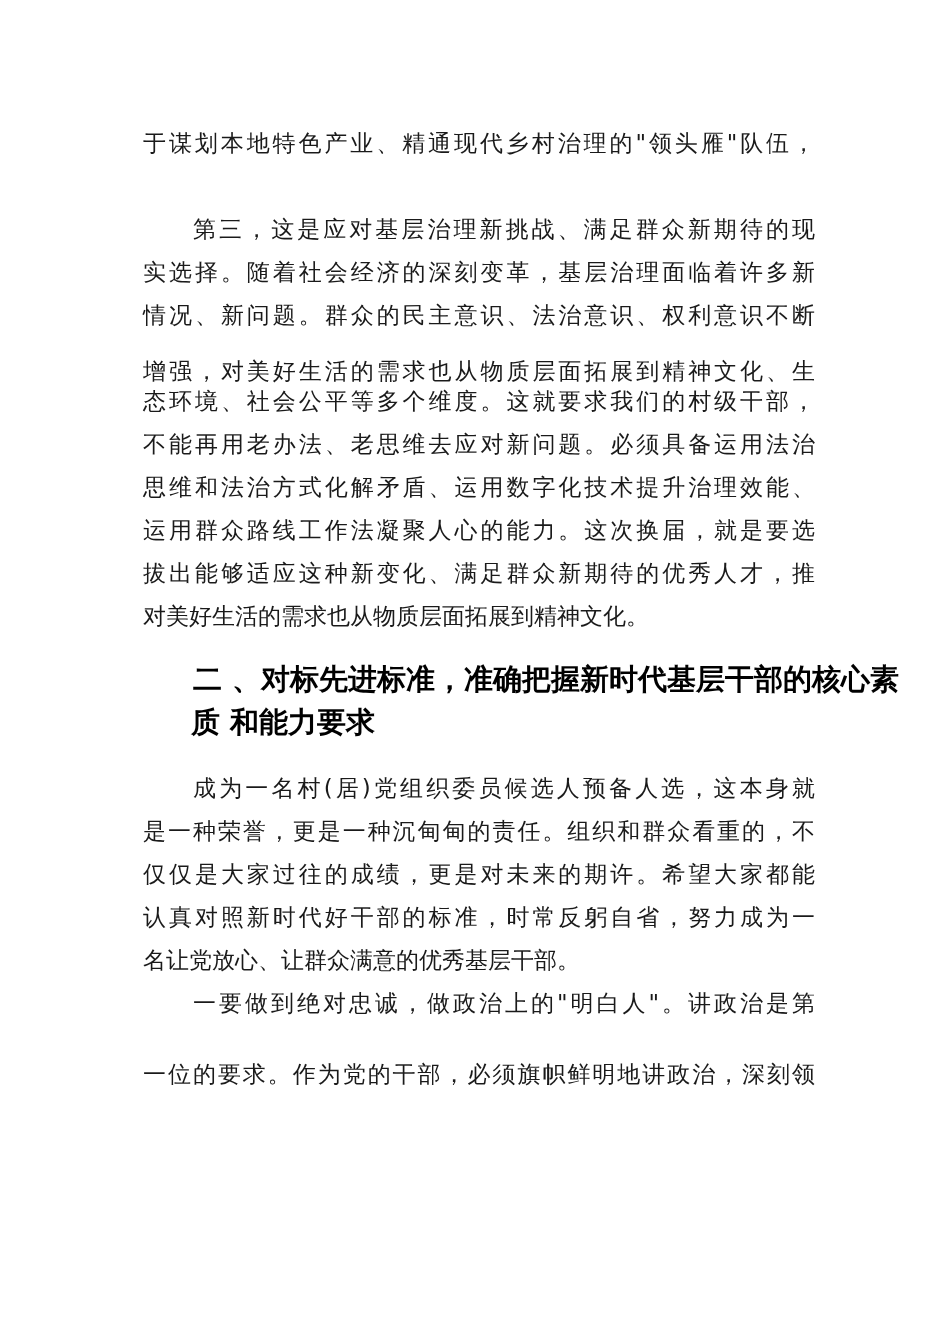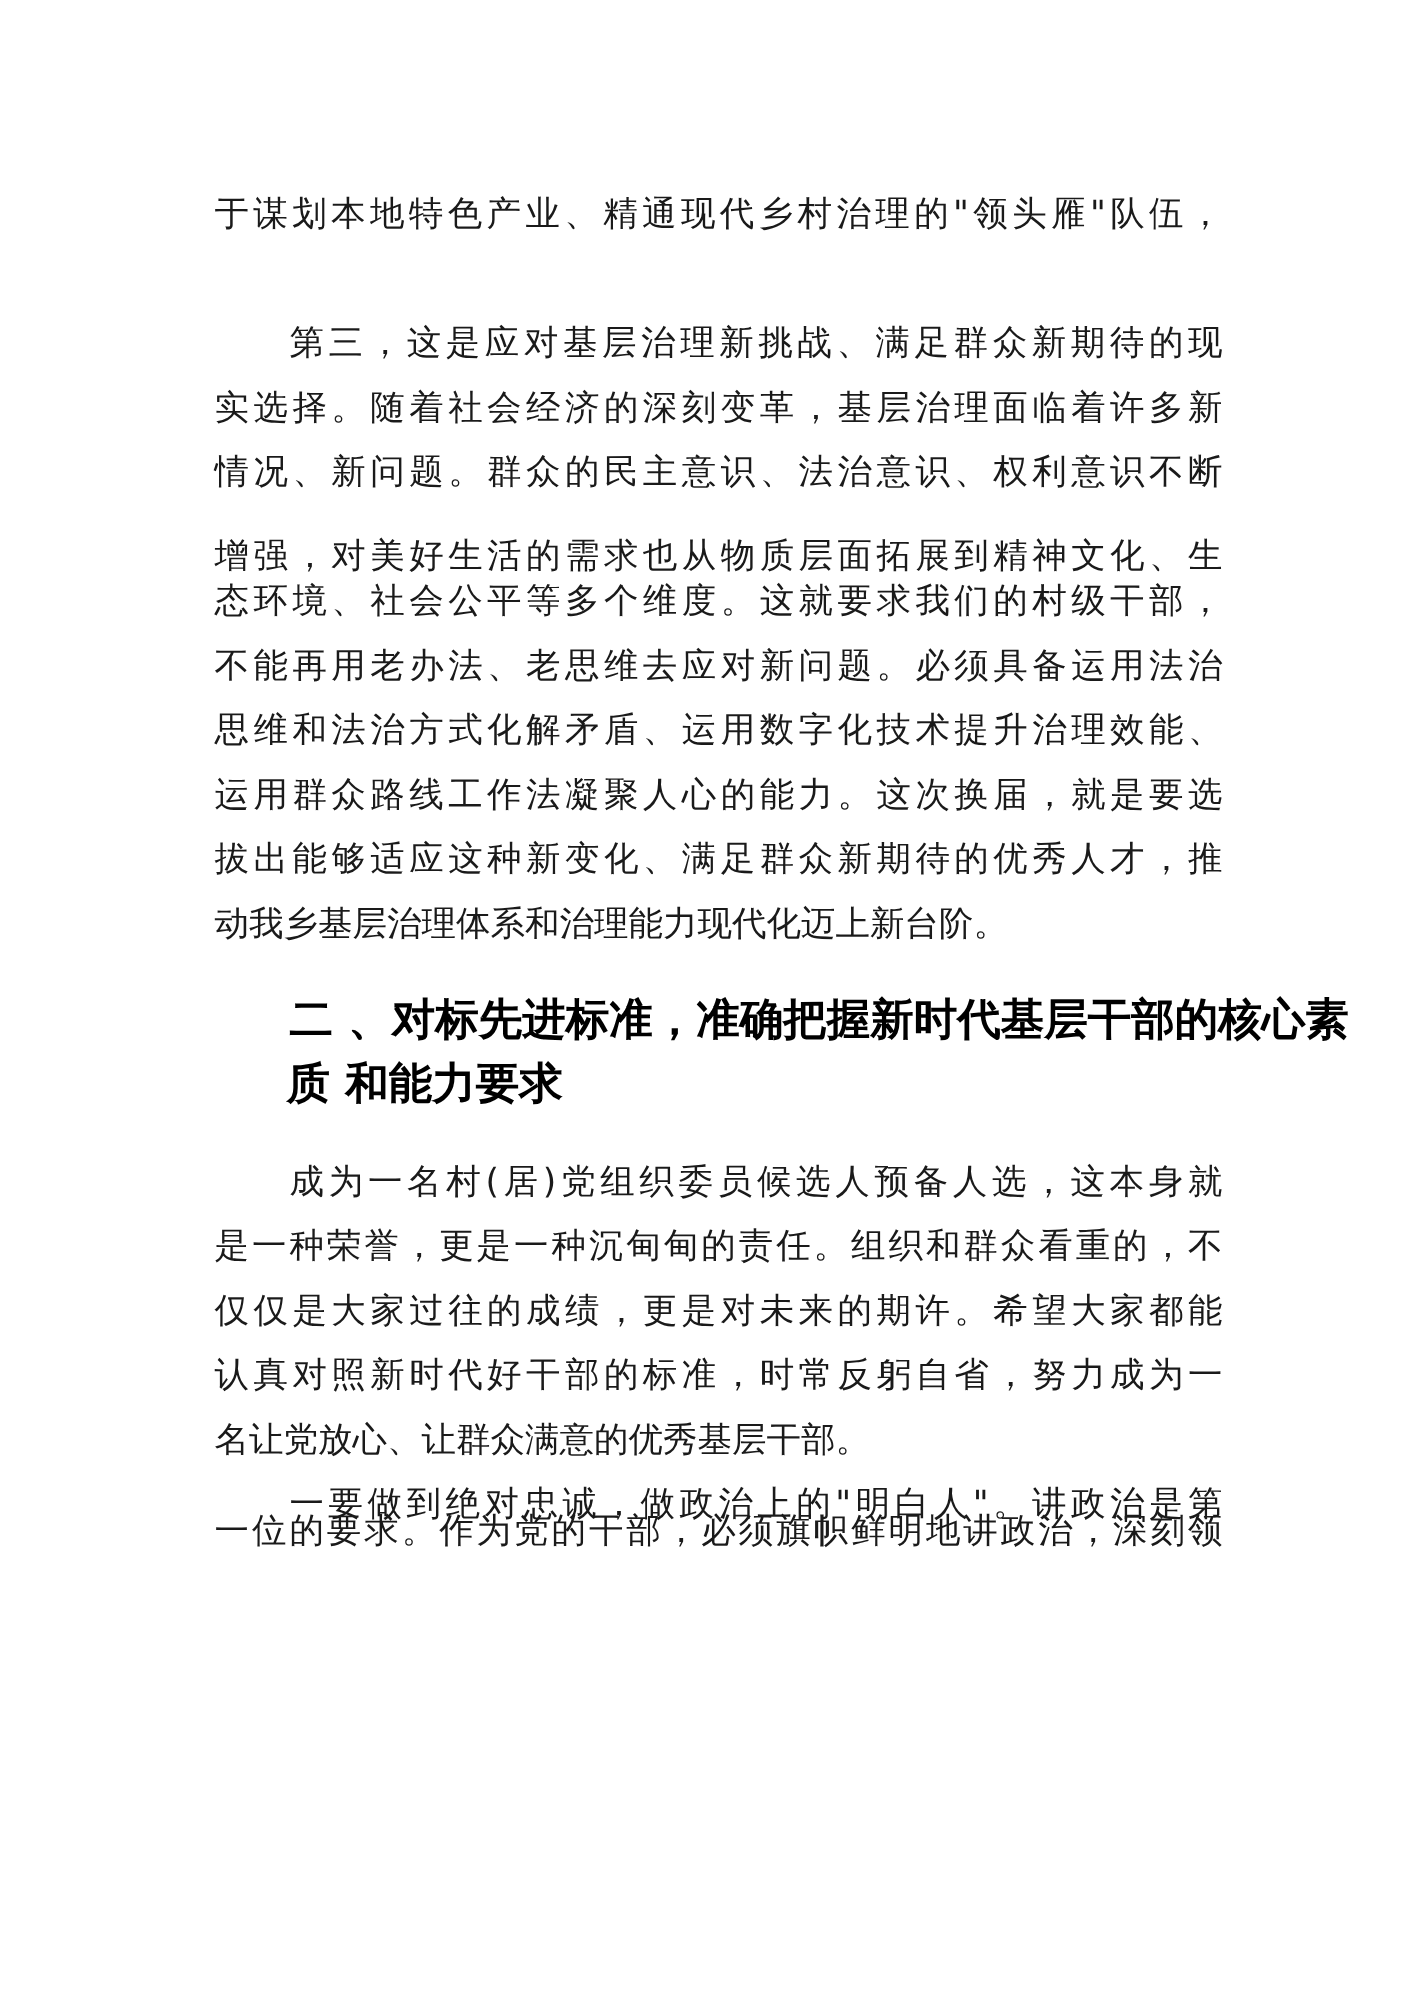--- a/index.html
+++ b/index.html
@@ -31,27 +31,27 @@
 
   <div class="line indent" style="top:208px;">第三，这是应对基层治理新挑战、满足群众新期待的现</div>
   <div class="line" style="top:251px;">实选择。随着社会经济的深刻变革，基层治理面临着许多新</div>
   <div class="line" style="top:294px;">情况、新问题。群众的民主意识、法治意识、权利意识不断</div>
   <div class="line" style="top:350px;">增强，对美好生活的需求也从物质层面拓展到精神文化、生</div>
   <div class="line" style="top:380px;">态环境、社会公平等多个维度。这就要求我们的村级干部，</div>
   <div class="line" style="top:423px;">不能再用老办法、老思维去应对新问题。必须具备运用法治</div>
   <div class="line" style="top:466px;">思维和法治方式化解矛盾、运用数字化技术提升治理效能、</div>
   <div class="line" style="top:509px;">运用群众路线工作法凝聚人心的能力。这次换届，就是要选</div>
   <div class="line" style="top:552px;">拔出能够适应这种新变化、满足群众新期待的优秀人才，推</div>
-  <div class="line last" style="top:595px;">动我乡基层治理体系和治理能力现代化迈上新台阶。</div>
+  <div class="line last" style="top:595px;">对美好生活的需求也从物质层面拓展到精神文化。</div>
 
   <div class="heading indent" style="top:658px;">二 、对标先进标准，准确把握新时代基层干部的核心素</div>
   <div class="heading" style="top:701px;margin-left:48px;">质 和能力要求</div>
 
   <div class="line indent" style="top:767px;">成为一名村(居)党组织委员候选人预备人选，这本身就</div>
   <div class="line" style="top:810px;">是一种荣誉，更是一种沉甸甸的责任。组织和群众看重的，不</div>
   <div class="line" style="top:853px;">仅仅是大家过往的成绩，更是对未来的期许。希望大家都能</div>
   <div class="line" style="top:896px;">认真对照新时代好干部的标准，时常反躬自省，努力成为一</div>
   <div class="line last" style="top:939px;">名让党放心、让群众满意的优秀基层干部。</div>
 
   <div class="line indent" style="top:982px;">一要做到绝对忠诚，做政治上的"明白人"。讲政治是第</div>
-  <div class="line" style="top:1000px;">一位的要求。作为党的干部，必须旗帜鲜明地讲政治，深刻领</div>
+  <div class="line" style="top:1053px;">一位的要求。作为党的干部，必须旗帜鲜明地讲政治，深刻领</div>
 
 </div>
 
 </body></html>

